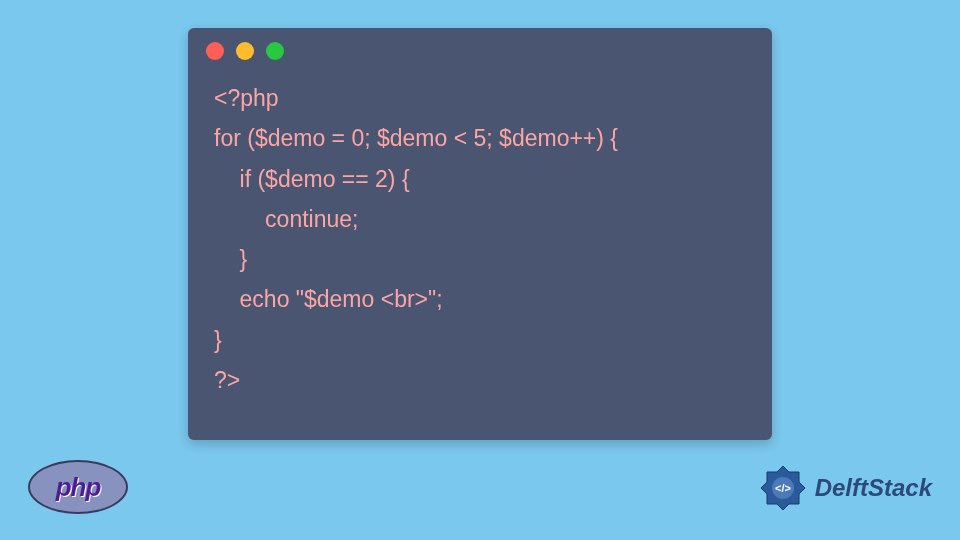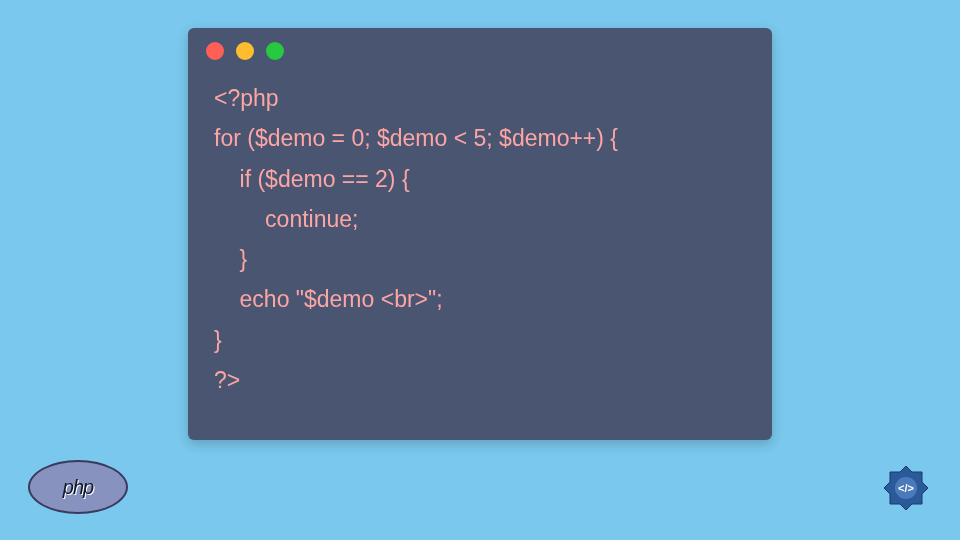--- a/index.html
+++ b/index.html
@@ -56,23 +56,23 @@
       width: 100px;
       height: 54px;
       background: #8892bf;
       border-radius: 50%;
       border: 2px solid #3a3a5e;
       display: flex;
       align-items: center;
       justify-content: center;
     }
     .php-text {
-      color: #0f172a;
-      font-weight: 400;
-      font-size: 20px;
+      color: #4c1d95;
+      font-weight: 700;
+      font-size: 26px;
       font-style: italic;
       letter-spacing: -1px;
       text-shadow: 1px 1px 0 #fff;
     }
     .delft-logo {
       position: absolute;
       right: 28px;
       bottom: 26px;
       display: flex;
       align-items: center;
@@ -122,13 +122,14 @@
 <div class="delft-logo">
   <div class="delft-icon">
     <svg viewBox="0 0 52 52">
       <g transform="translate(26,26)">
         <polygon points="0,-22 6,-16 16,-16 16,-6 22,0 16,6 16,16 6,16 0,22 -6,16 -16,16 -16,6 -22,0 -16,-6 -16,-16 -6,-16" fill="#2a5a9a" stroke="#1a3a6a" stroke-width="1"></polygon>
         <circle cx="0" cy="0" r="11" fill="#4a7aba"></circle>
         <text x="0" y="4" text-anchor="middle" font-size="11" fill="#fff" font-weight="bold">&lt;/&gt;</text>
       </g>
     </svg>
   </div>
+  <span class="delft-text">DelftStack</span>
 </div>
 
 </body></html>

